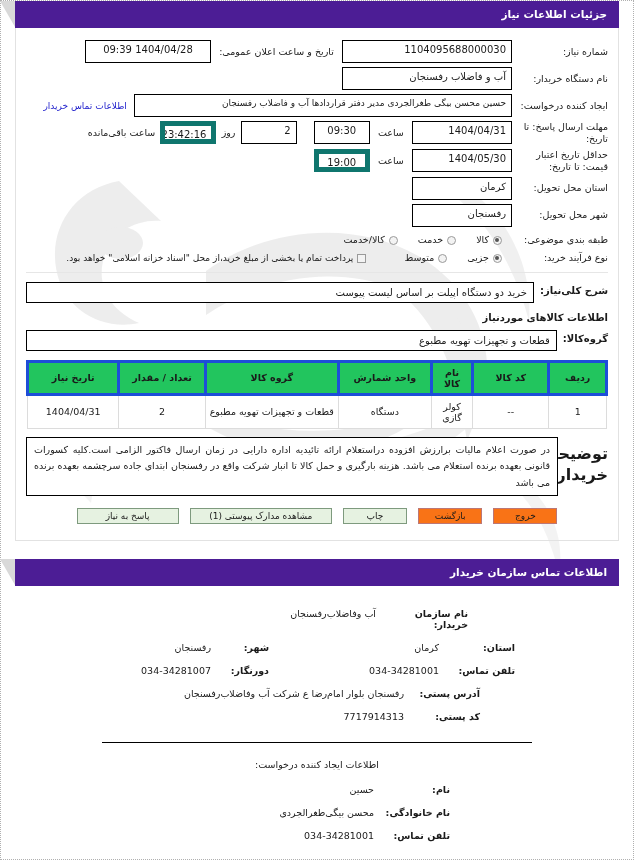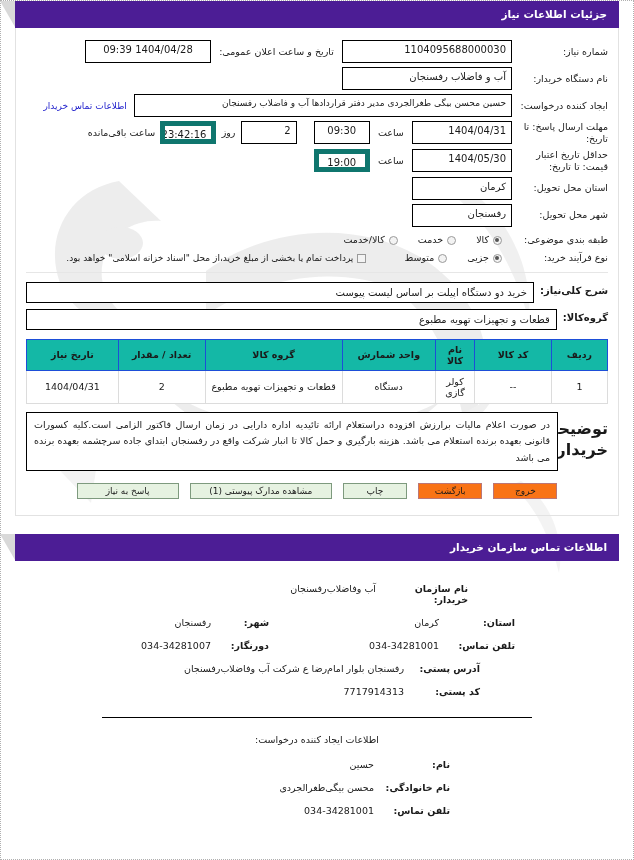--- a/index.html
+++ b/index.html
@@ -158,22 +158,22 @@
 
   
   table.goods {
     width: 100%;
     border-collapse: collapse;
     margin-top: 6px;
     font-size: 9.5px;
     background: #fff;
   }
   table.goods th {
-    background: #14b8a6;
-    border: 1px solid #1d4ed8;
+    background: #22c55e;
+    border: 3px solid #1d4ed8;
     font-weight: bold;
     padding: 4px 11px;
     text-align: center;
     font-size: 9.5px;
   }
   table.goods td {
     border: 1px solid #dcdcdc;
     padding: 5px 3px;
     text-align: center;
     background: #fff;
@@ -347,20 +347,21 @@
         </span>
       </div>
 
       <hr class="sep">
 
       <div class="bigrow">
         <span class="blbl">شرح کلی‌نیاز:</span>
         <span class="bfld">خرید دو دستگاه اپیلت بر اساس لیست پیوست</span>
       </div>
 
+      <div class="section-title">اطلاعات کالاهای موردنیاز</div>
 
       <div class="bigrow">
         <span class="blbl">گروه‌کالا:</span>
         <span class="bfld">قطعات و تجهیزات تهویه مطبوع</span>
       </div>
 
       <table class="goods">
         <thead>
           <tr>
             <th style="width:34px">ردیف</th>

